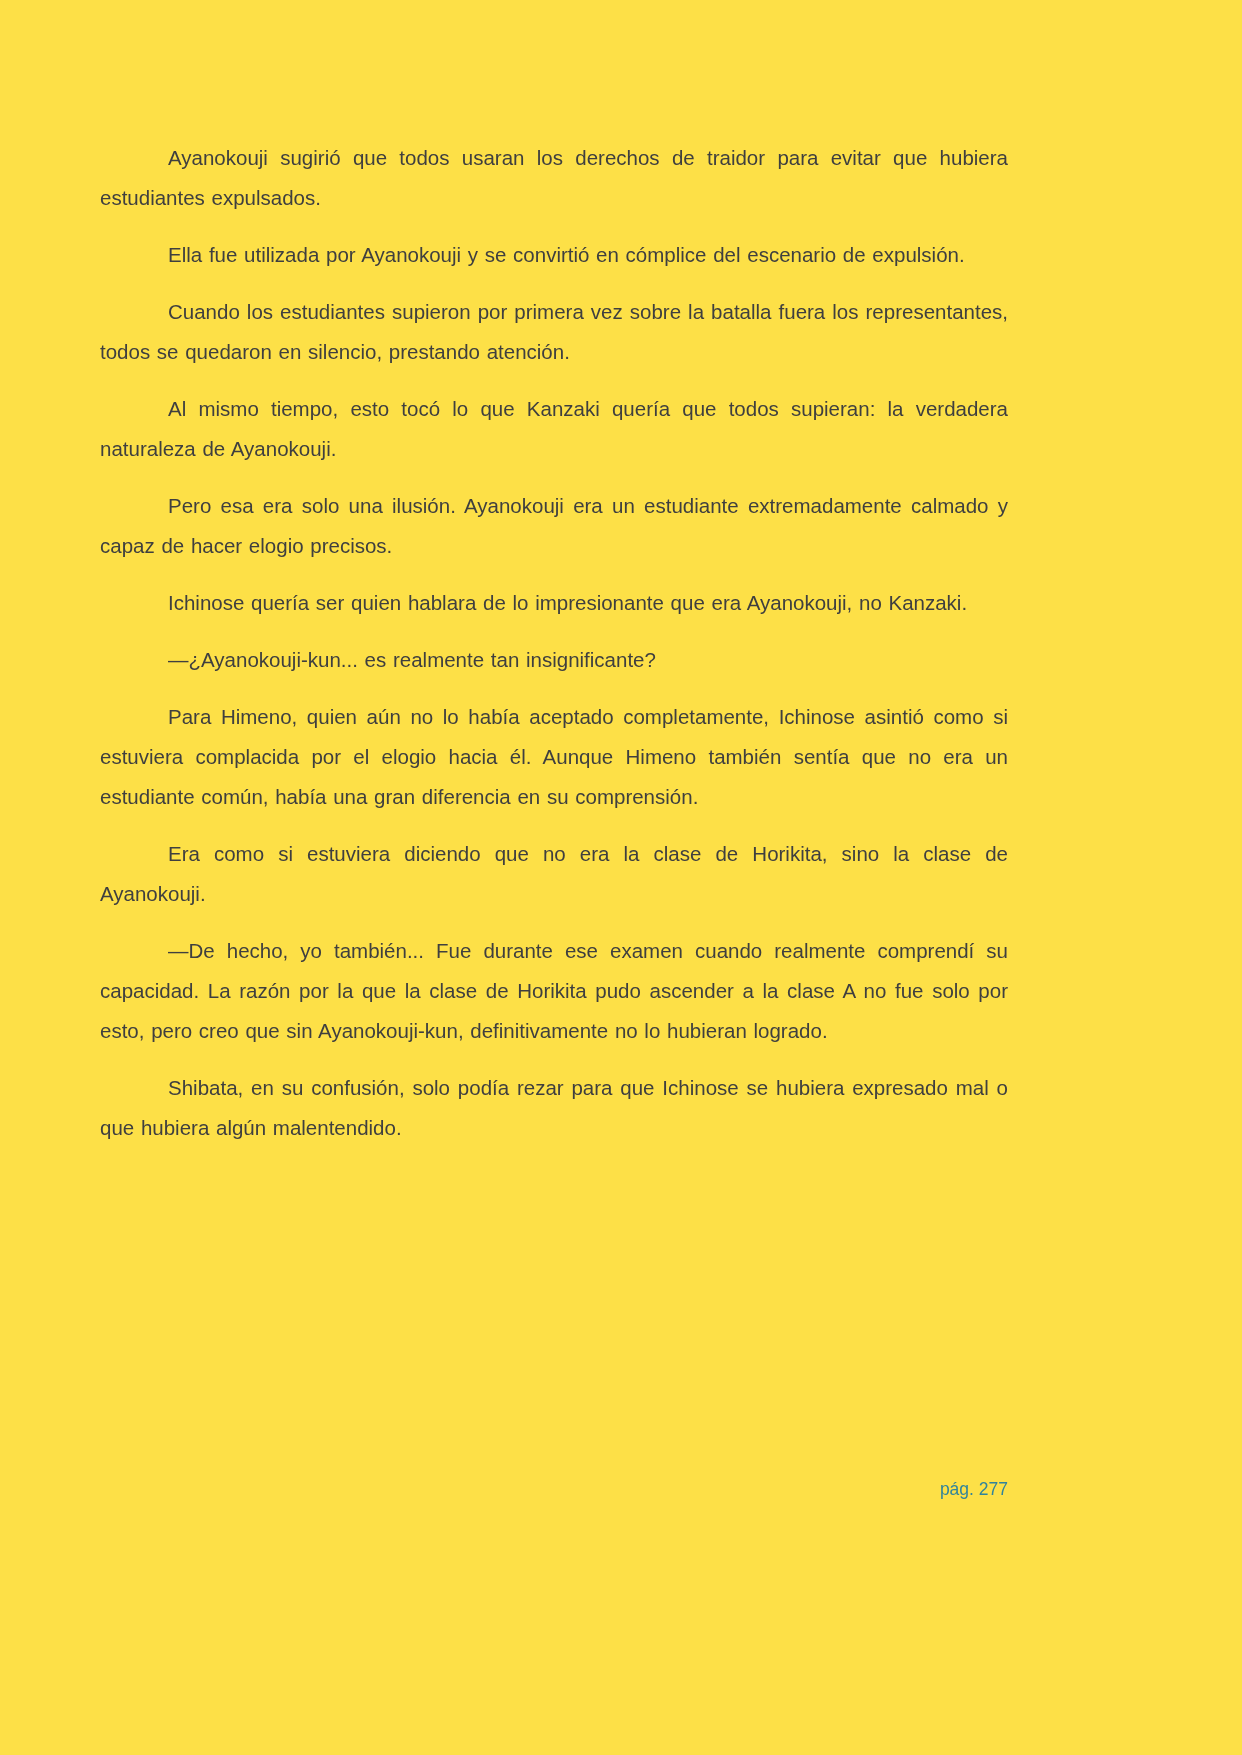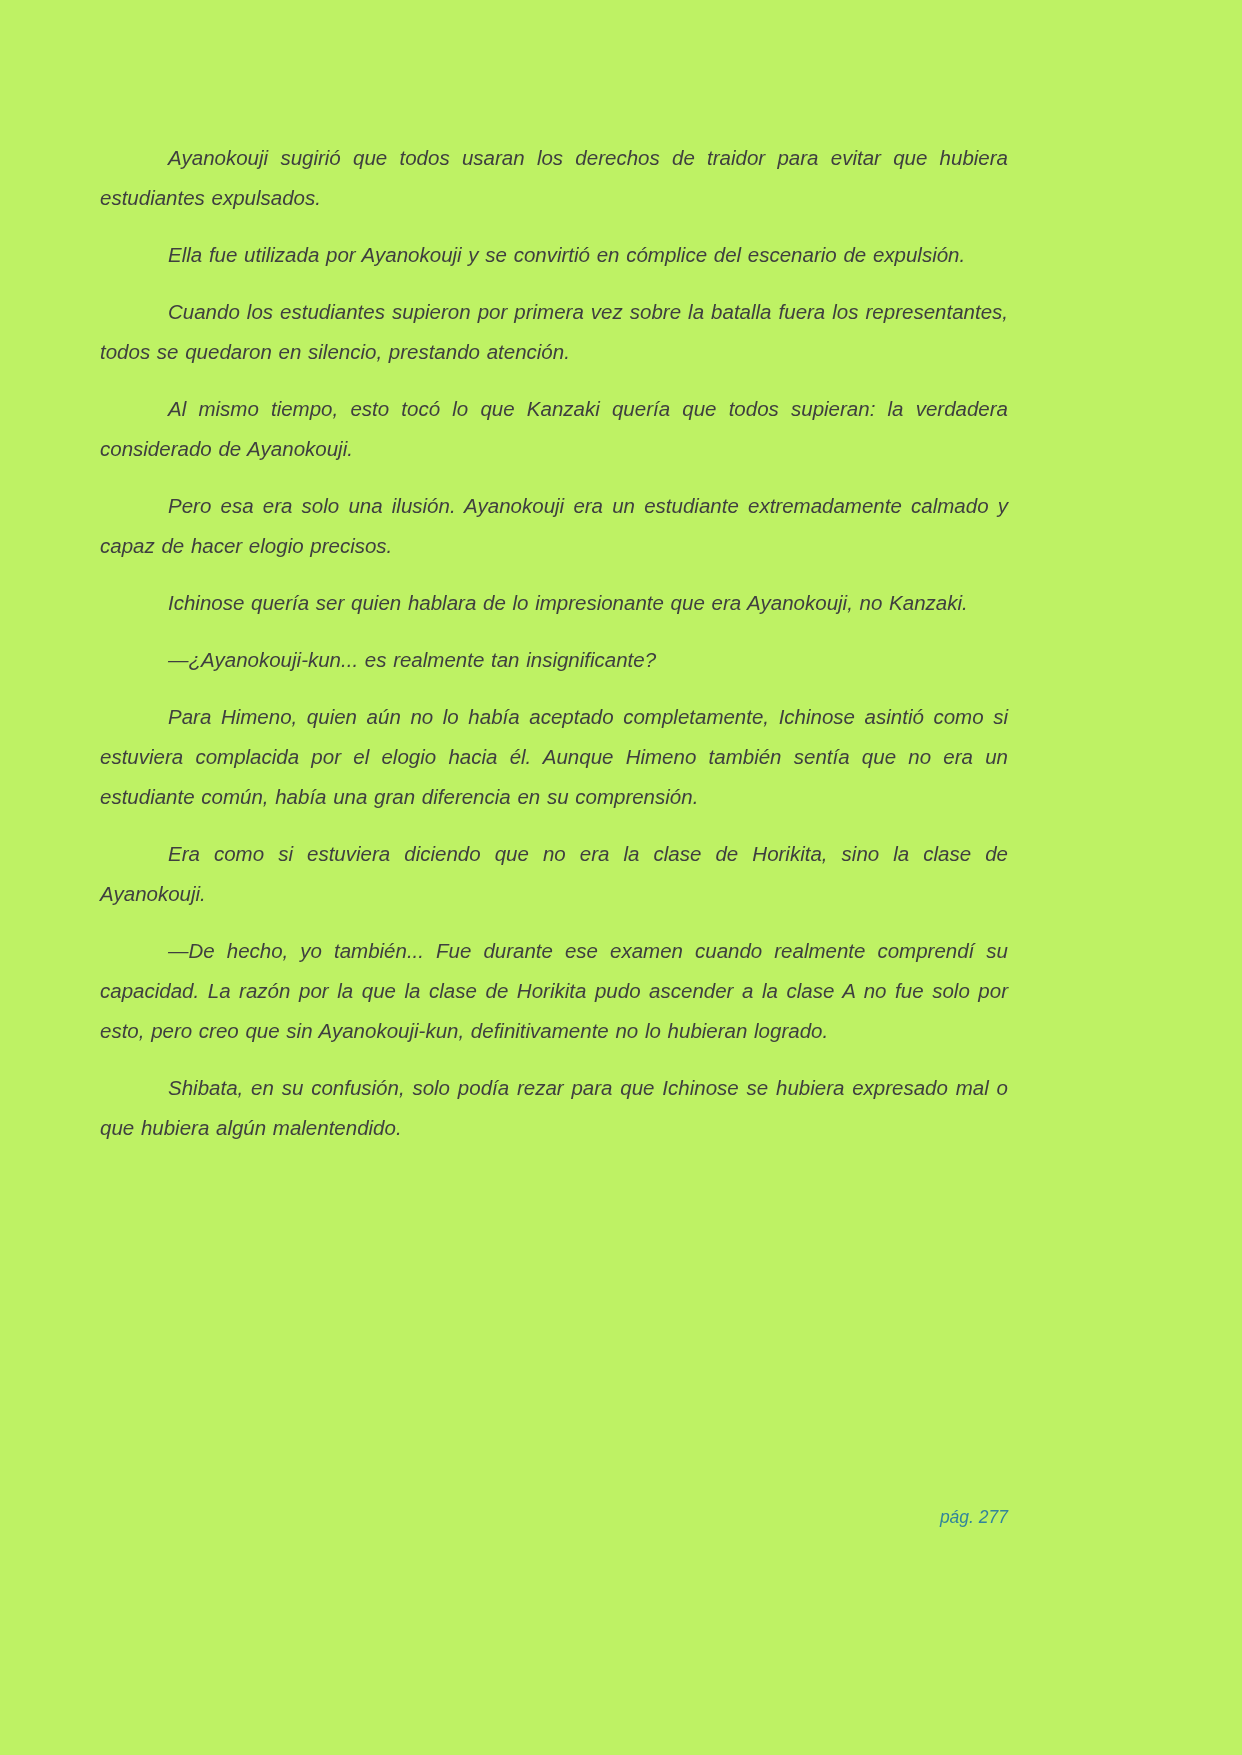--- a/index.html
+++ b/index.html
@@ -41,28 +41,28 @@
     width: 908px;
     text-align: right;
     color: #31849b;
     font-size: 17.5px;
     line-height: 22px;
   }
 </style>
 </head>
 <body>
 
-<div class="page" style="background: #bef264; font-style: italic;">
+<div class="page" style="background: #fde047;">
   <div class="content" style="color: rgb(63, 63, 63);">
       <p class="para">Ayanokouji sugirió que todos usaran los derechos de traidor para evitar que hubiera estudiantes expulsados.</p>
       <p class="para">Ella fue utilizada por Ayanokouji y se convirtió en cómplice del escenario de expulsión.</p>
       <p class="para">Cuando los estudiantes supieron por primera vez sobre la batalla fuera los representantes, todos se quedaron en silencio, prestando atención.</p>
-      <p class="para">Al mismo tiempo, esto tocó lo que Kanzaki quería que todos supieran: la verdadera considerado de Ayanokouji.</p>
+      <p class="para">Al mismo tiempo, esto tocó lo que Kanzaki quería que todos supieran: la verdadera naturaleza de Ayanokouji.</p>
       <p class="para">Pero esa era solo una ilusión. Ayanokouji era un estudiante extremadamente calmado y capaz de hacer elogio precisos.</p>
       <p class="para">Ichinose quería ser quien hablara de lo impresionante que era Ayanokouji, no Kanzaki.</p>
       <p class="para">—¿Ayanokouji-kun... es realmente tan insignificante?</p>
       <p class="para">Para Himeno, quien aún no lo había aceptado completamente, Ichinose asintió como si estuviera complacida por el elogio hacia él. Aunque Himeno también sentía que no era un estudiante común, había una gran diferencia en su comprensión.</p>
       <p class="para">Era como si estuviera diciendo que no era la clase de Horikita, sino la clase de Ayanokouji.</p>
       <p class="para">—De hecho, yo también... Fue durante ese examen cuando realmente comprendí su capacidad. La razón por la que la clase de Horikita pudo ascender a la clase A no fue solo por esto, pero creo que sin Ayanokouji-kun, definitivamente no lo hubieran logrado.</p>
       <p class="para">Shibata, en su confusión, solo podía rezar para que Ichinose se hubiera expresado mal o que hubiera algún malentendido.</p>
     </div>
-  <div class="footer" style="color: rgb(49, 132, 155); margin-top: 28px;">pág. 277</div>
+  <div class="footer" style="color: rgb(49, 132, 155);">pág. 277</div>
 </div>
 
 </body></html>

